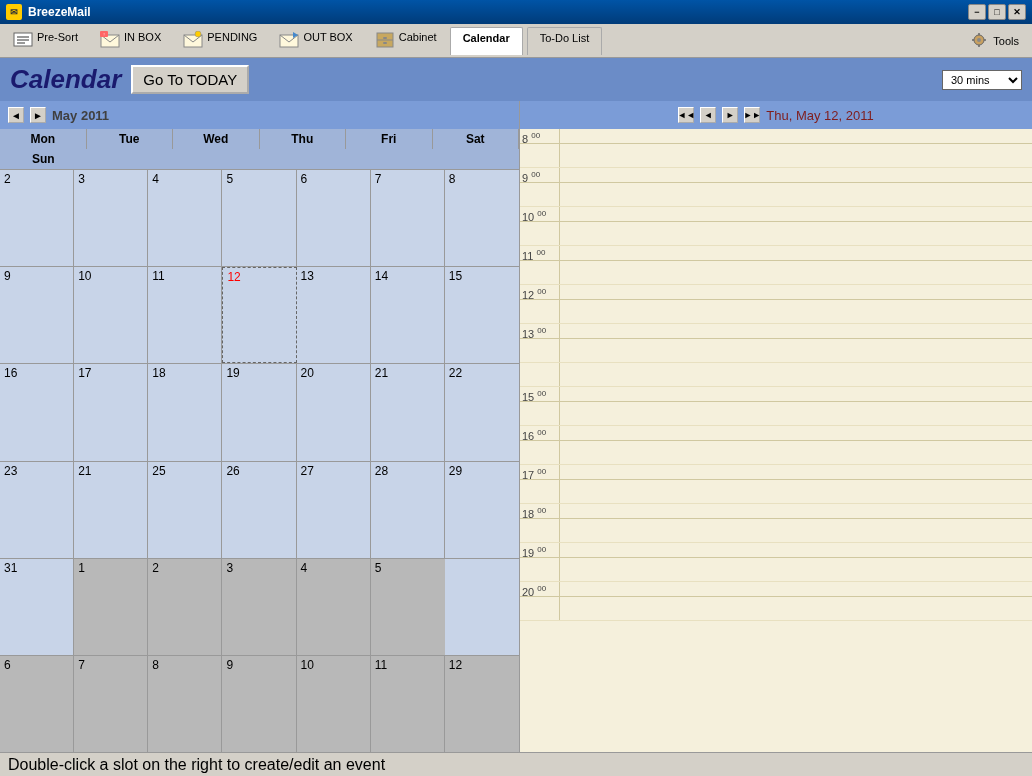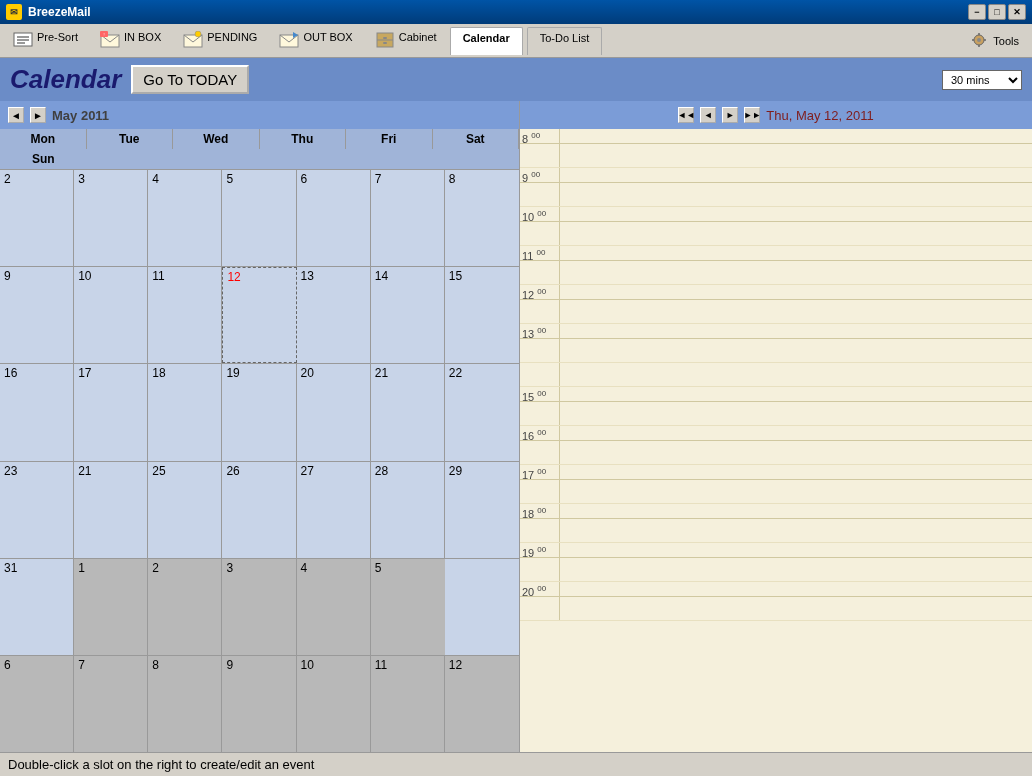--- a/index.html
+++ b/index.html
@@ -285,21 +285,21 @@
     .day-slots::-webkit-scrollbar-thumb { background: #8899bb; border: 1px solid #666; }
 
     
     .status-bar {
       background: #d4d0c8;
       border-top: 1px solid #999;
       height: 24px;
       display: flex;
       align-items: center;
       padding: 0 8px;
-      font-size: 13px;
+      font-size: 16px;
       color: #000;
     }
   </style>
 </head>
 <body>
 
 <div class="title-bar">
   <div class="title-bar-icon">✉</div>
   <span>BreezeMail</span>
   <div class="title-bar-controls">

